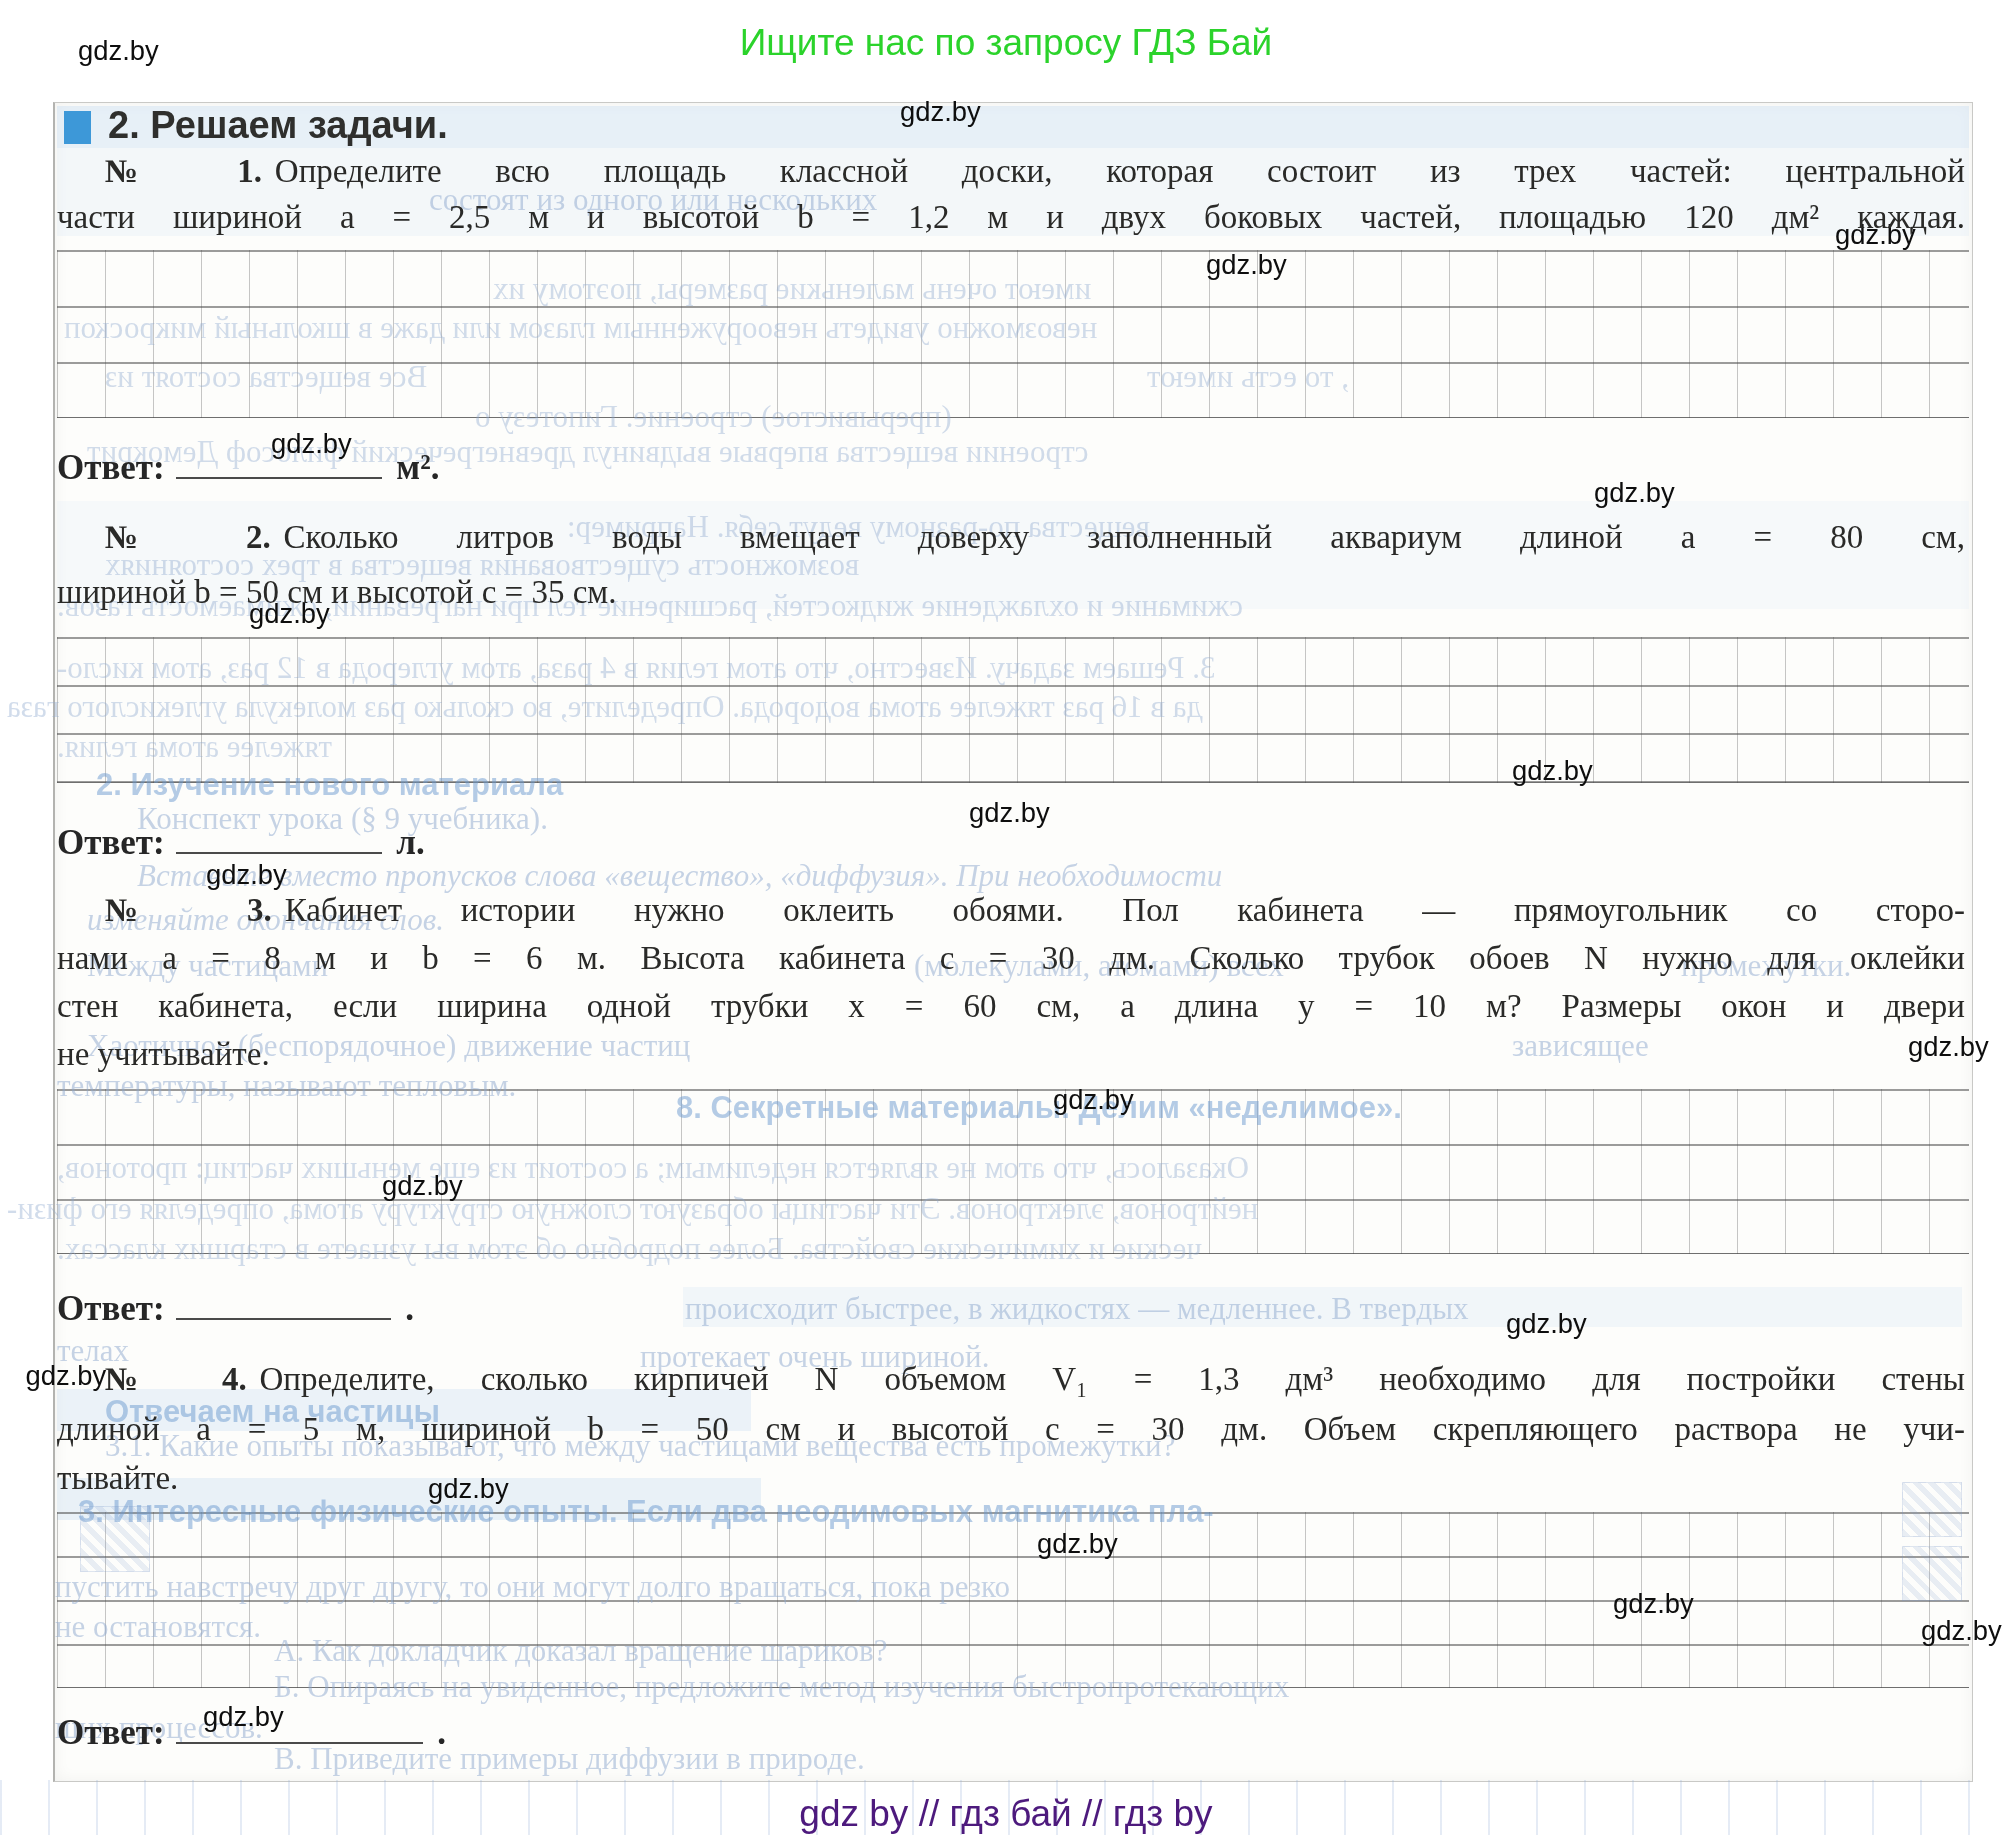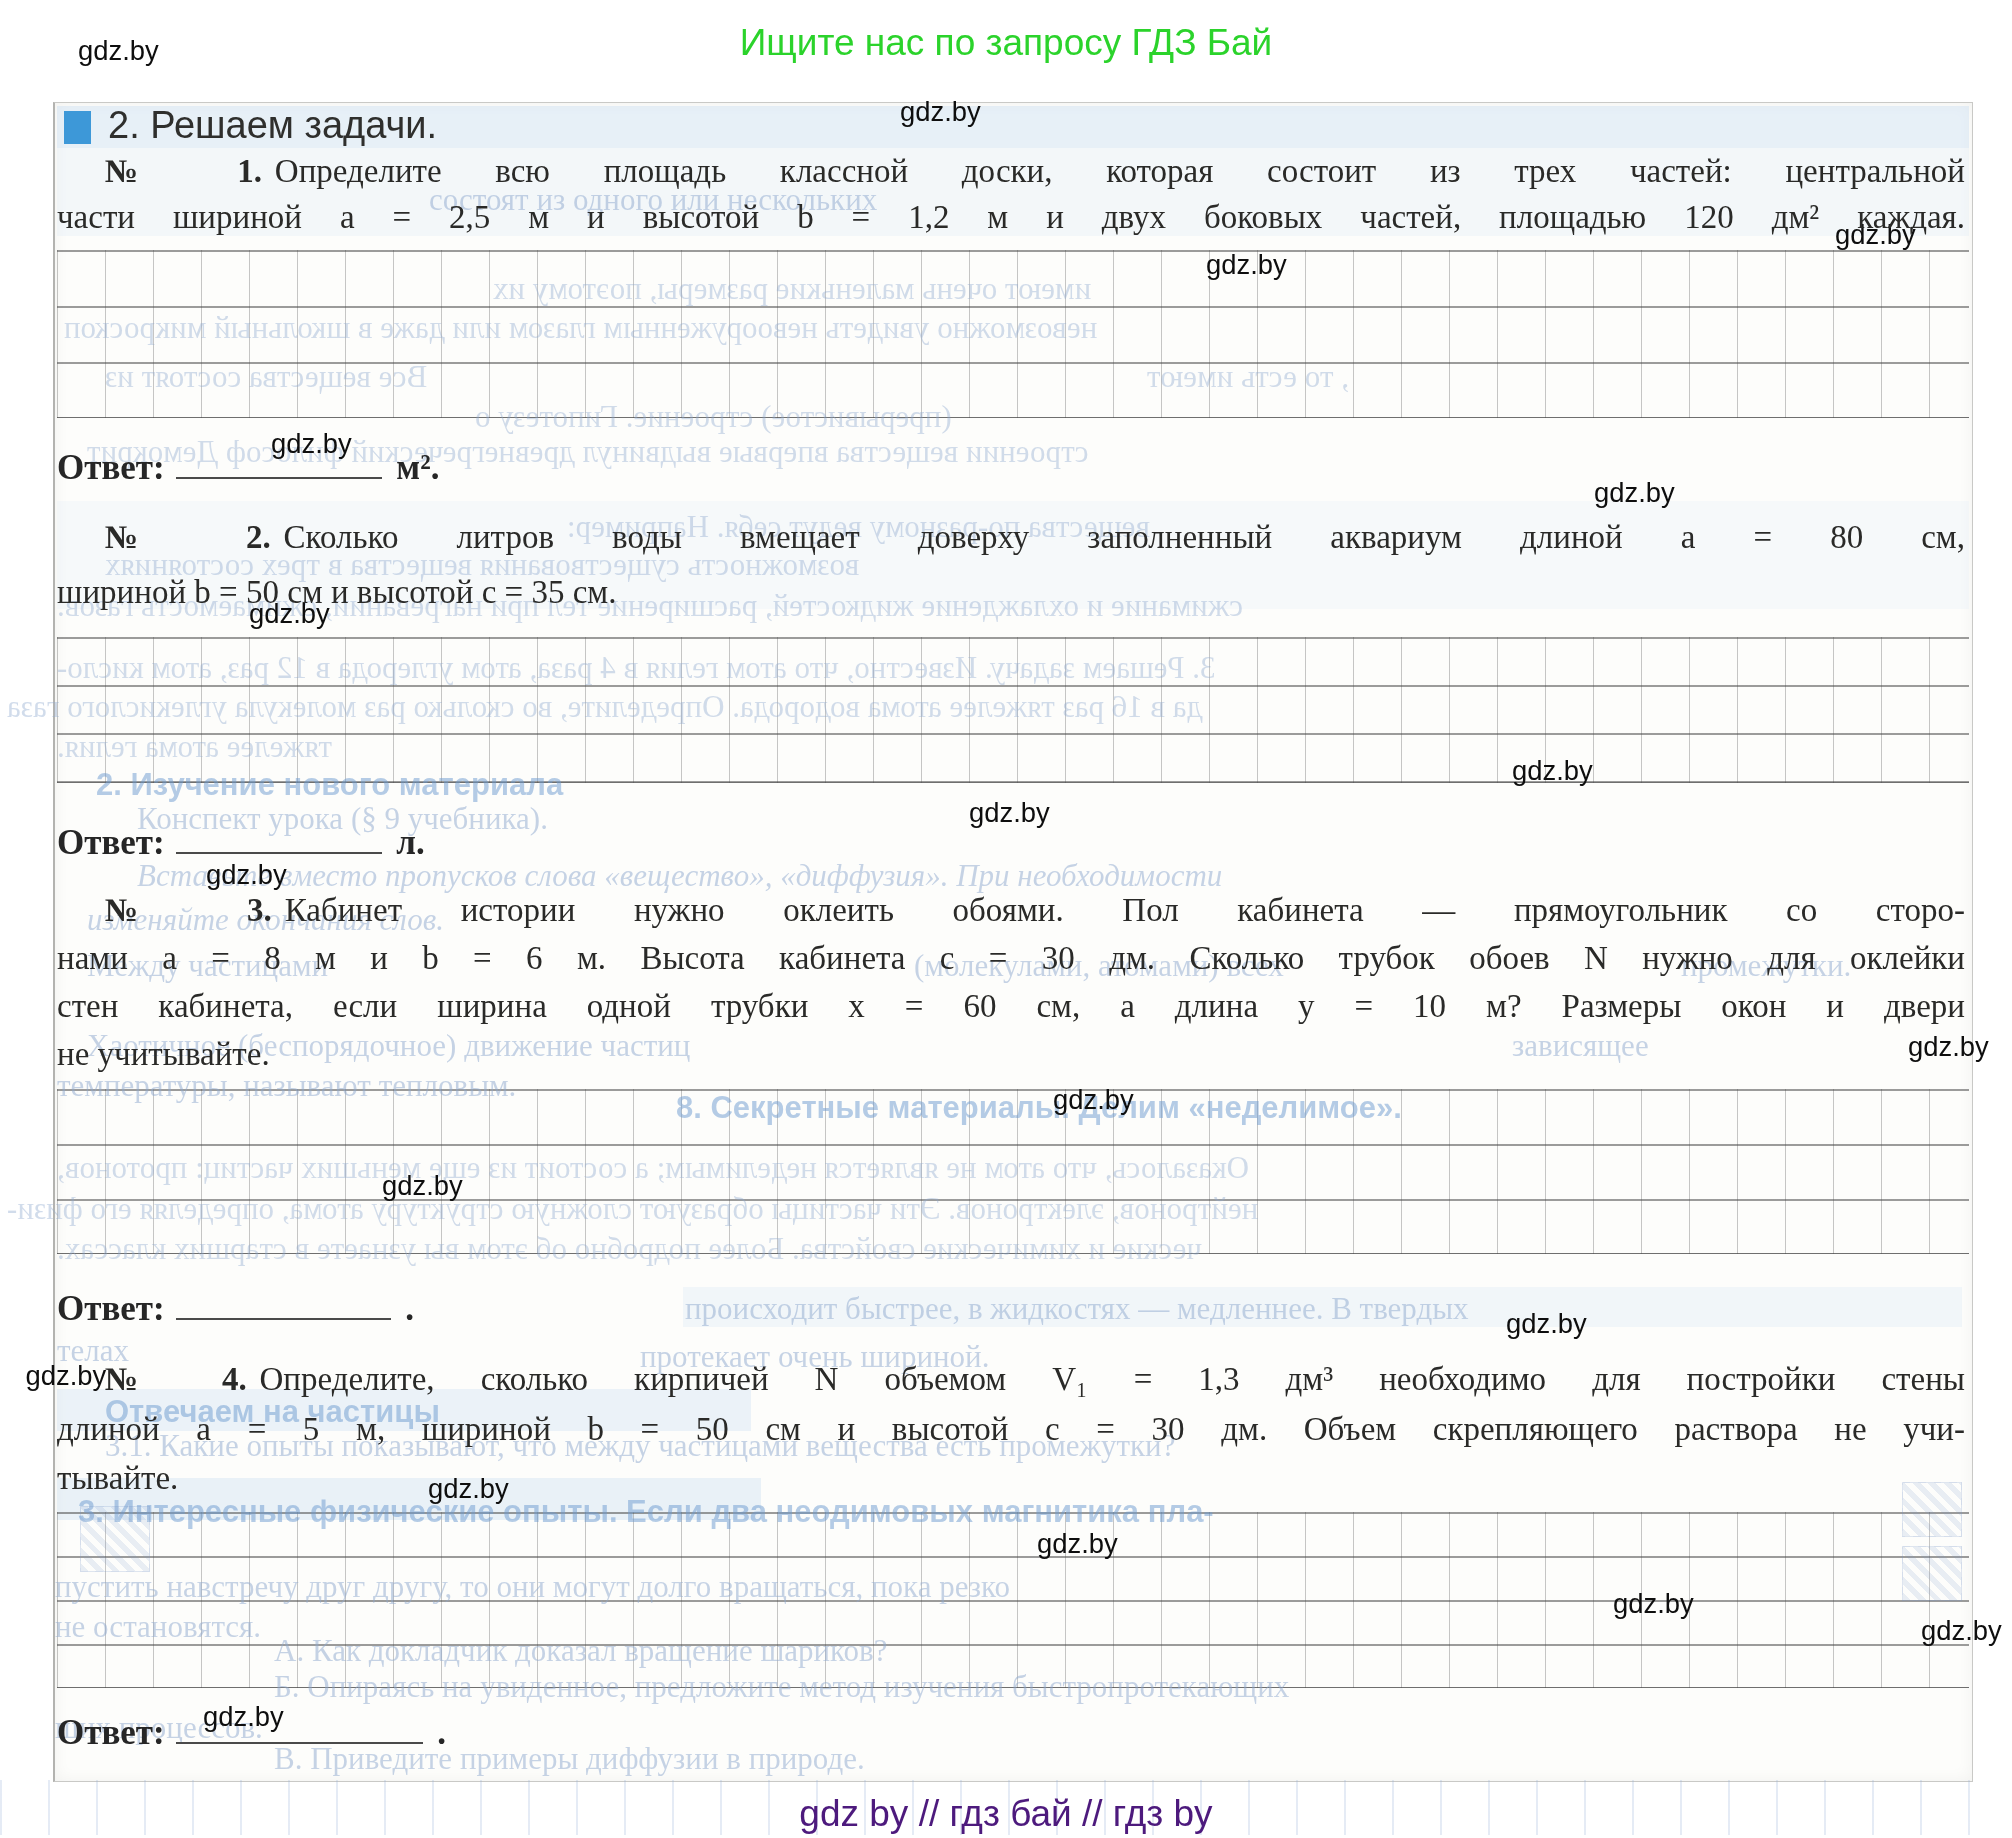--- a/index.html
+++ b/index.html
@@ -55,21 +55,21 @@
   
   .wm{
     position:absolute;font-family:"Liberation Sans","DejaVu Sans",sans-serif;
     font-size:27.4px;color:#0e0e0e;white-space:nowrap;
   }
   
   .sec-bullet{position:absolute;left:64px;top:111px;width:27.4px;height:33px;background:#3d98d8;}
   .sec-title{
     position:absolute;left:108px;top:104px;
     font-family:"Liberation Sans","DejaVu Sans",sans-serif;
-    font-weight:normal;font-size:38px;color:#2f2f2d;white-space:nowrap;
+    font-weight:bold;font-size:38px;color:#2f2f2d;white-space:nowrap;
   }
   
   .ln{
     position:absolute;left:57px;width:1908px;
     font-size:33px;line-height:44px;color:#2a2a28;
     text-align:justify;
   }
   .ln.just{text-align-last:justify;}
   .ln.first{text-indent:48px;}
   .ln .num{font-weight:bold;margin-right:12.8px;}

